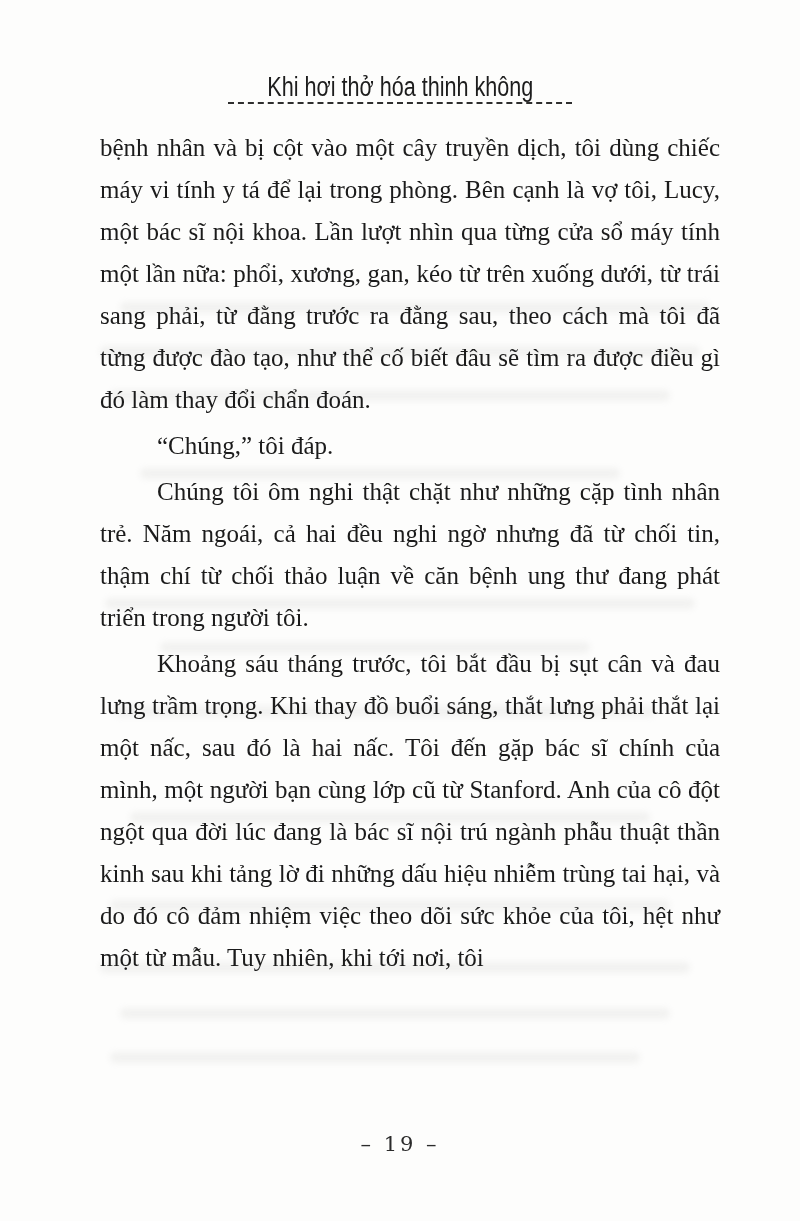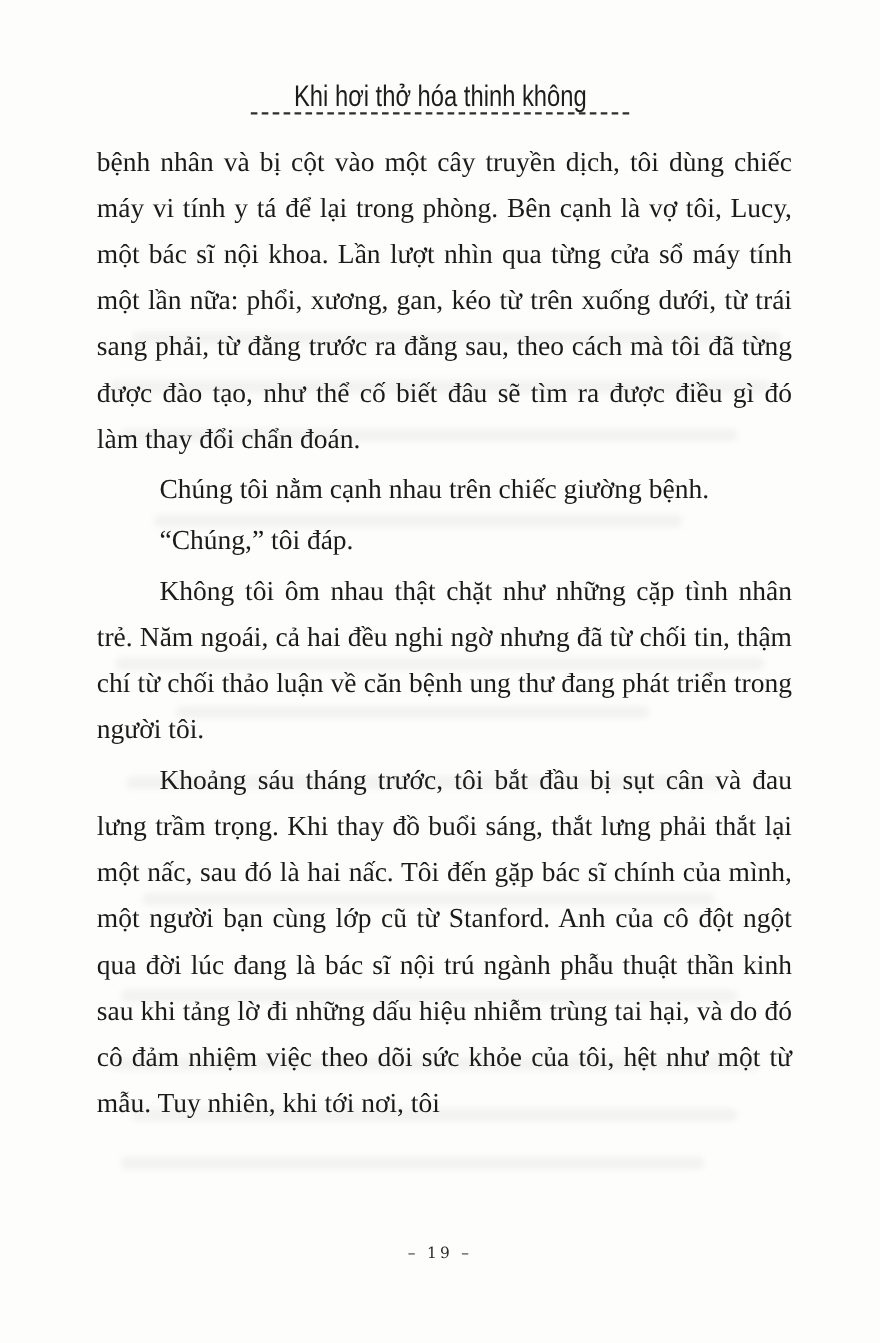--- a/index.html
+++ b/index.html
@@ -52,35 +52,35 @@
     position: absolute;
     top: 127px;
     left: 88px;
     width: 632px;
     font-size: 25px;
     line-height: 42px;
     text-align: justify;
     color: #1b1b1b;
   }
   .para {
-    margin: 0 0 4px 0;
+    margin: 0 0 4px 12px;
     text-indent: 57px;
   }
   .para.no-indent {
     text-indent: 0;
   }
   
   .page-number {
     position: absolute;
     top: 1132px;
     left: 0;
     width: 100%;
     text-align: center;
     font-family: "DejaVu Serif", serif;
-    font-size: 14px;
+    font-size: 21px;
     letter-spacing: 3px;
     color: #2b2b2b;
   }
   
   .ghost {
     position: absolute;
     height: 11px;
     background: #b9b9b6;
     opacity: 0.16;
     filter: blur(3px);
@@ -106,21 +106,20 @@
   <div class="ghost" style="top:1008px; left:120px; width:550px;"></div>
   <div class="ghost" style="top:1052px; left:110px; width:530px;"></div>
 
   <header class="running-header">
     <span class="condensed">Khi hơi thở hóa thinh không</span>
   </header>
   <div class="header-rule"></div>
 
   <main class="body-text">
     <p class="para no-indent">bệnh nhân và bị cột vào một cây truyền dịch, tôi dùng chiếc máy vi tính y tá để lại trong phòng. Bên cạnh là vợ tôi, Lucy, một bác sĩ nội khoa. Lần lượt nhìn qua từng cửa sổ máy tính một lần nữa: phổi, xương, gan, kéo từ trên xuống dưới, từ trái sang phải, từ đằng trước ra đằng sau, theo cách mà tôi đã từng được đào tạo, như thể cố biết đâu sẽ tìm ra được điều gì đó làm thay đổi chẩn đoán.</p>
-    <p class="para">Chúng tôi nằm cạnh nhau trên chiếc giường bệnh.</p>
     <p class="para">“Chúng,” tôi đáp.</p>
-    <p class="para">Không tôi ôm nhau thật chặt như những cặp tình nhân trẻ. Năm ngoái, cả hai đều nghi ngờ nhưng đã từ chối tin, thậm chí từ chối thảo luận về căn bệnh ung thư đang phát triển trong người tôi.</p>
+    <p class="para">Chúng tôi ôm nghi thật chặt như những cặp tình nhân trẻ. Năm ngoái, cả hai đều nghi ngờ nhưng đã từ chối tin, thậm chí từ chối thảo luận về căn bệnh ung thư đang phát triển trong người tôi.</p>
     <p class="para">Khoảng sáu tháng trước, tôi bắt đầu bị sụt cân và đau lưng trầm trọng. Khi thay đồ buổi sáng, thắt lưng phải thắt lại một nấc, sau đó là hai nấc. Tôi đến gặp bác sĩ chính của mình, một người bạn cùng lớp cũ từ Stanford. Anh của cô đột ngột qua đời lúc đang là bác sĩ nội trú ngành phẫu thuật thần kinh sau khi tảng lờ đi những dấu hiệu nhiễm trùng tai hại, và do đó cô đảm nhiệm việc theo dõi sức khỏe của tôi, hệt như một từ mẫu. Tuy nhiên, khi tới nơi, tôi</p>
   </main>
 
   <footer class="page-number">– 19 –</footer>
 
 </div>
 
 </body></html>

